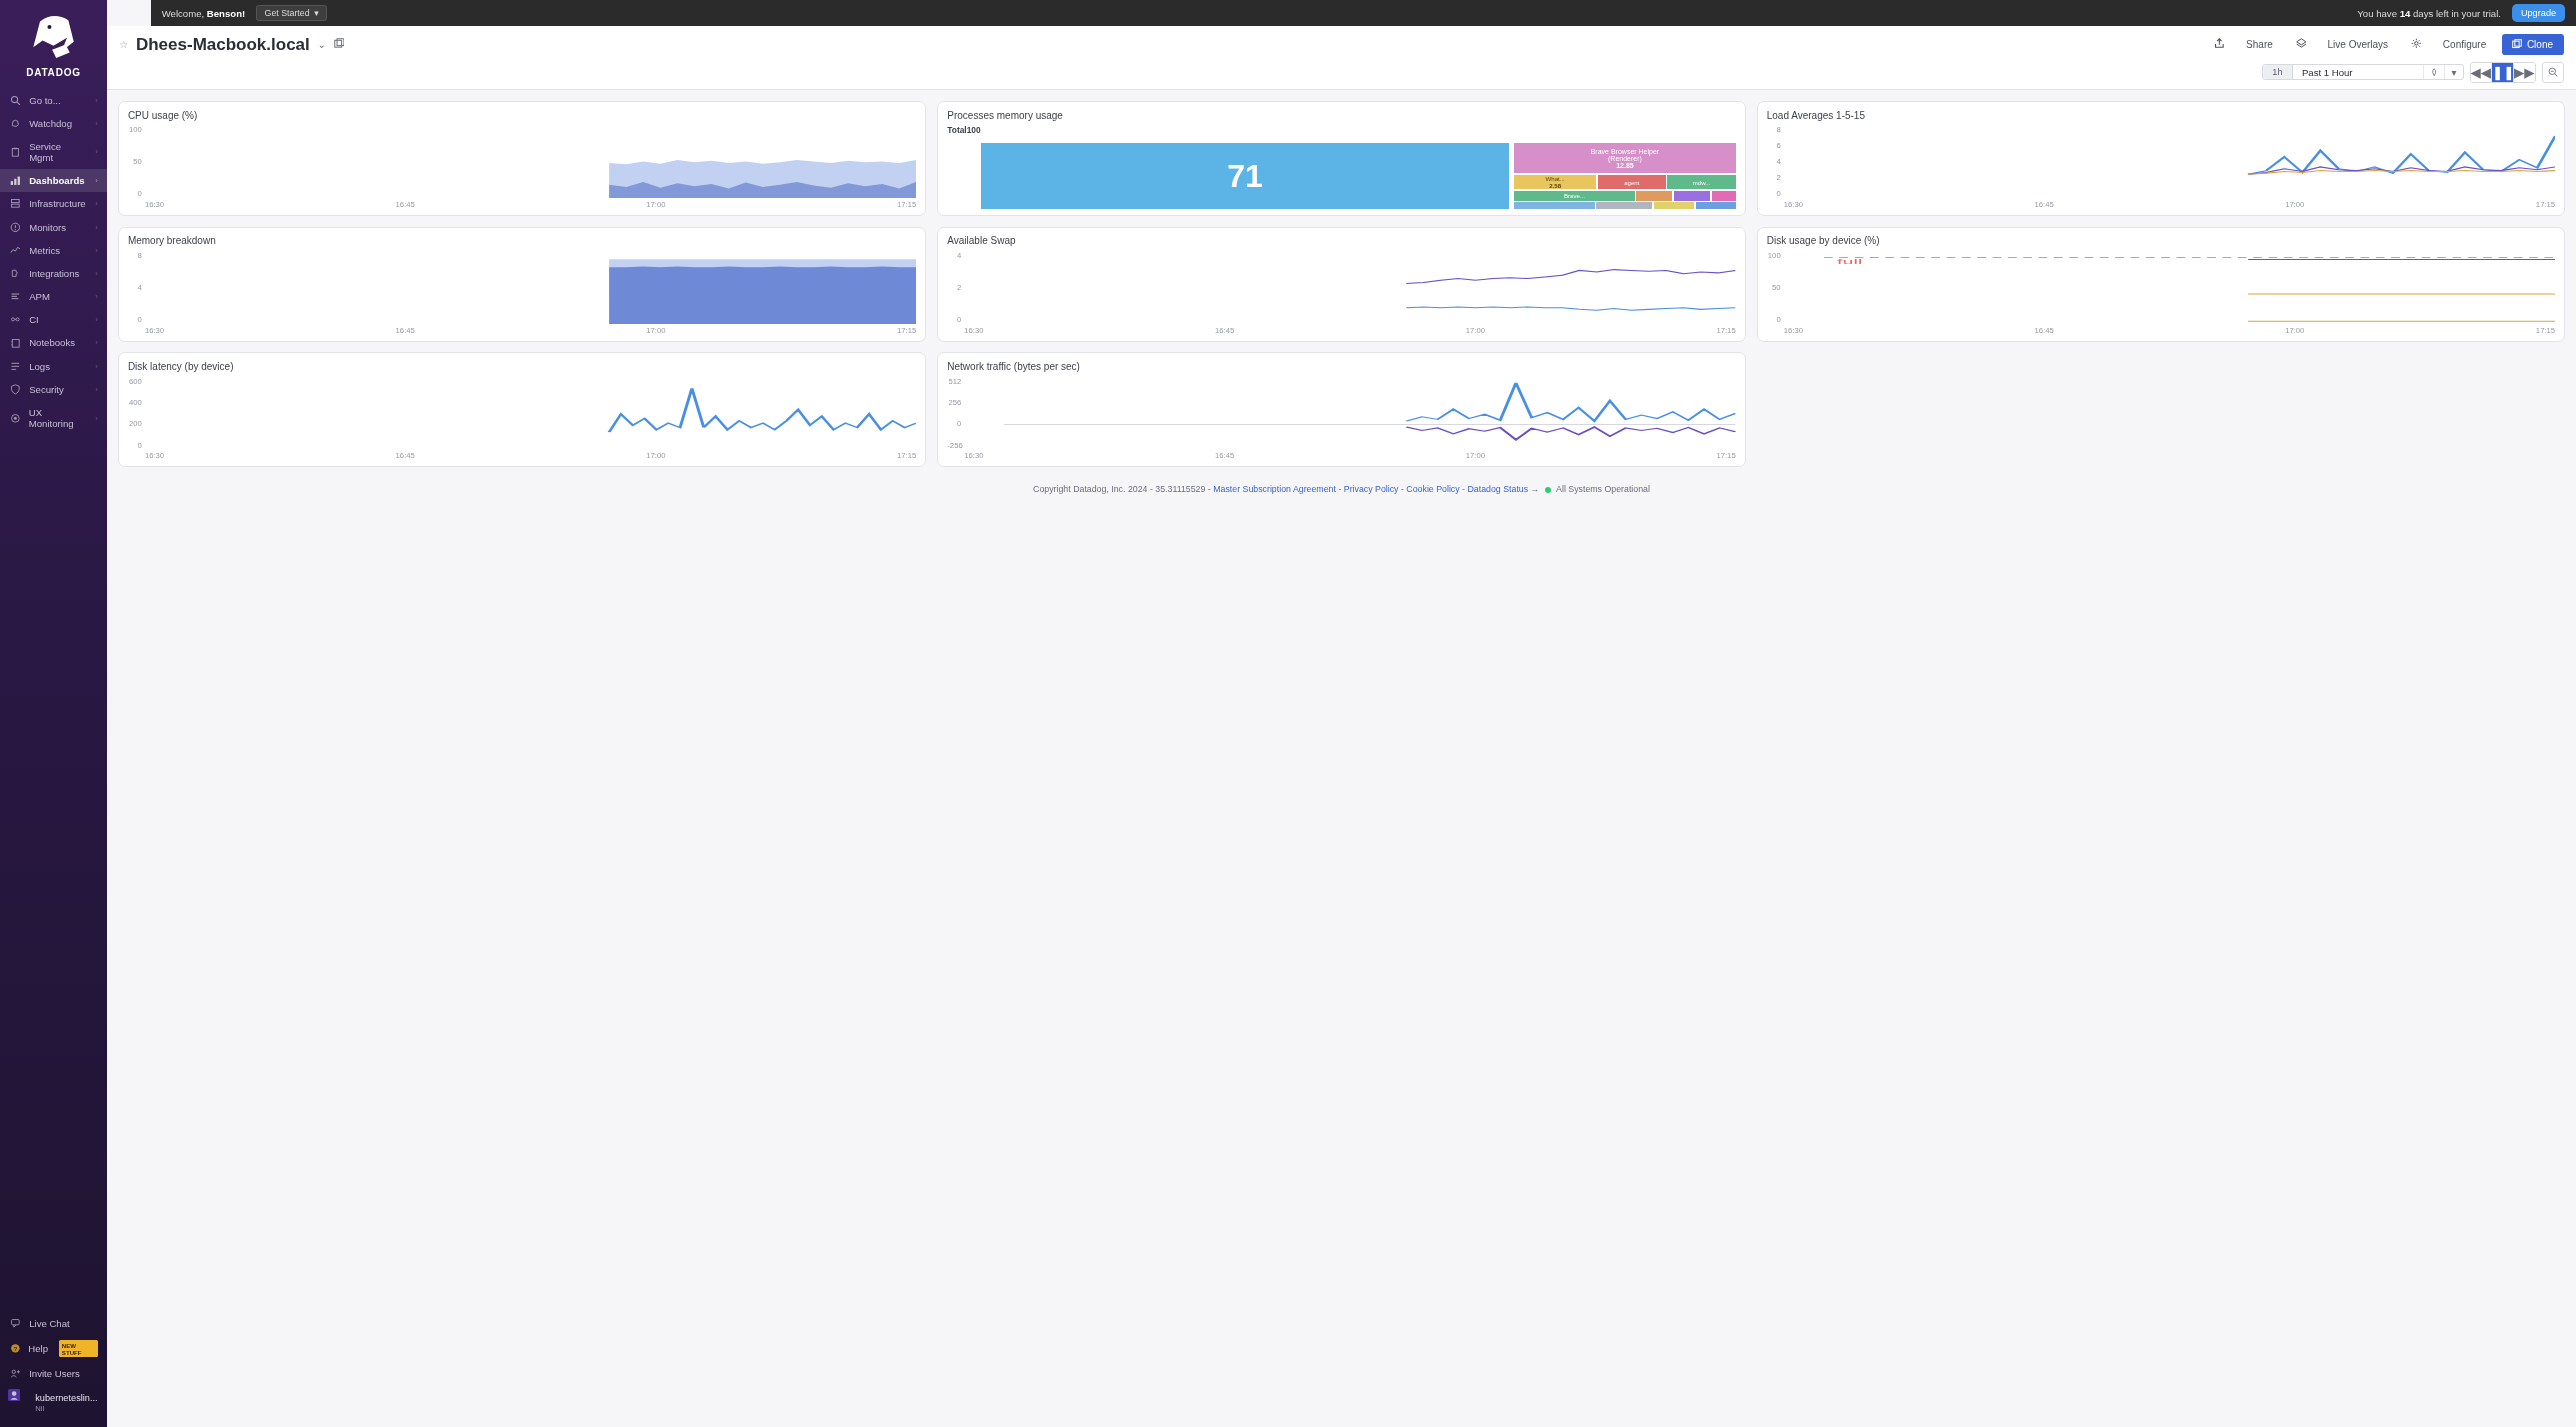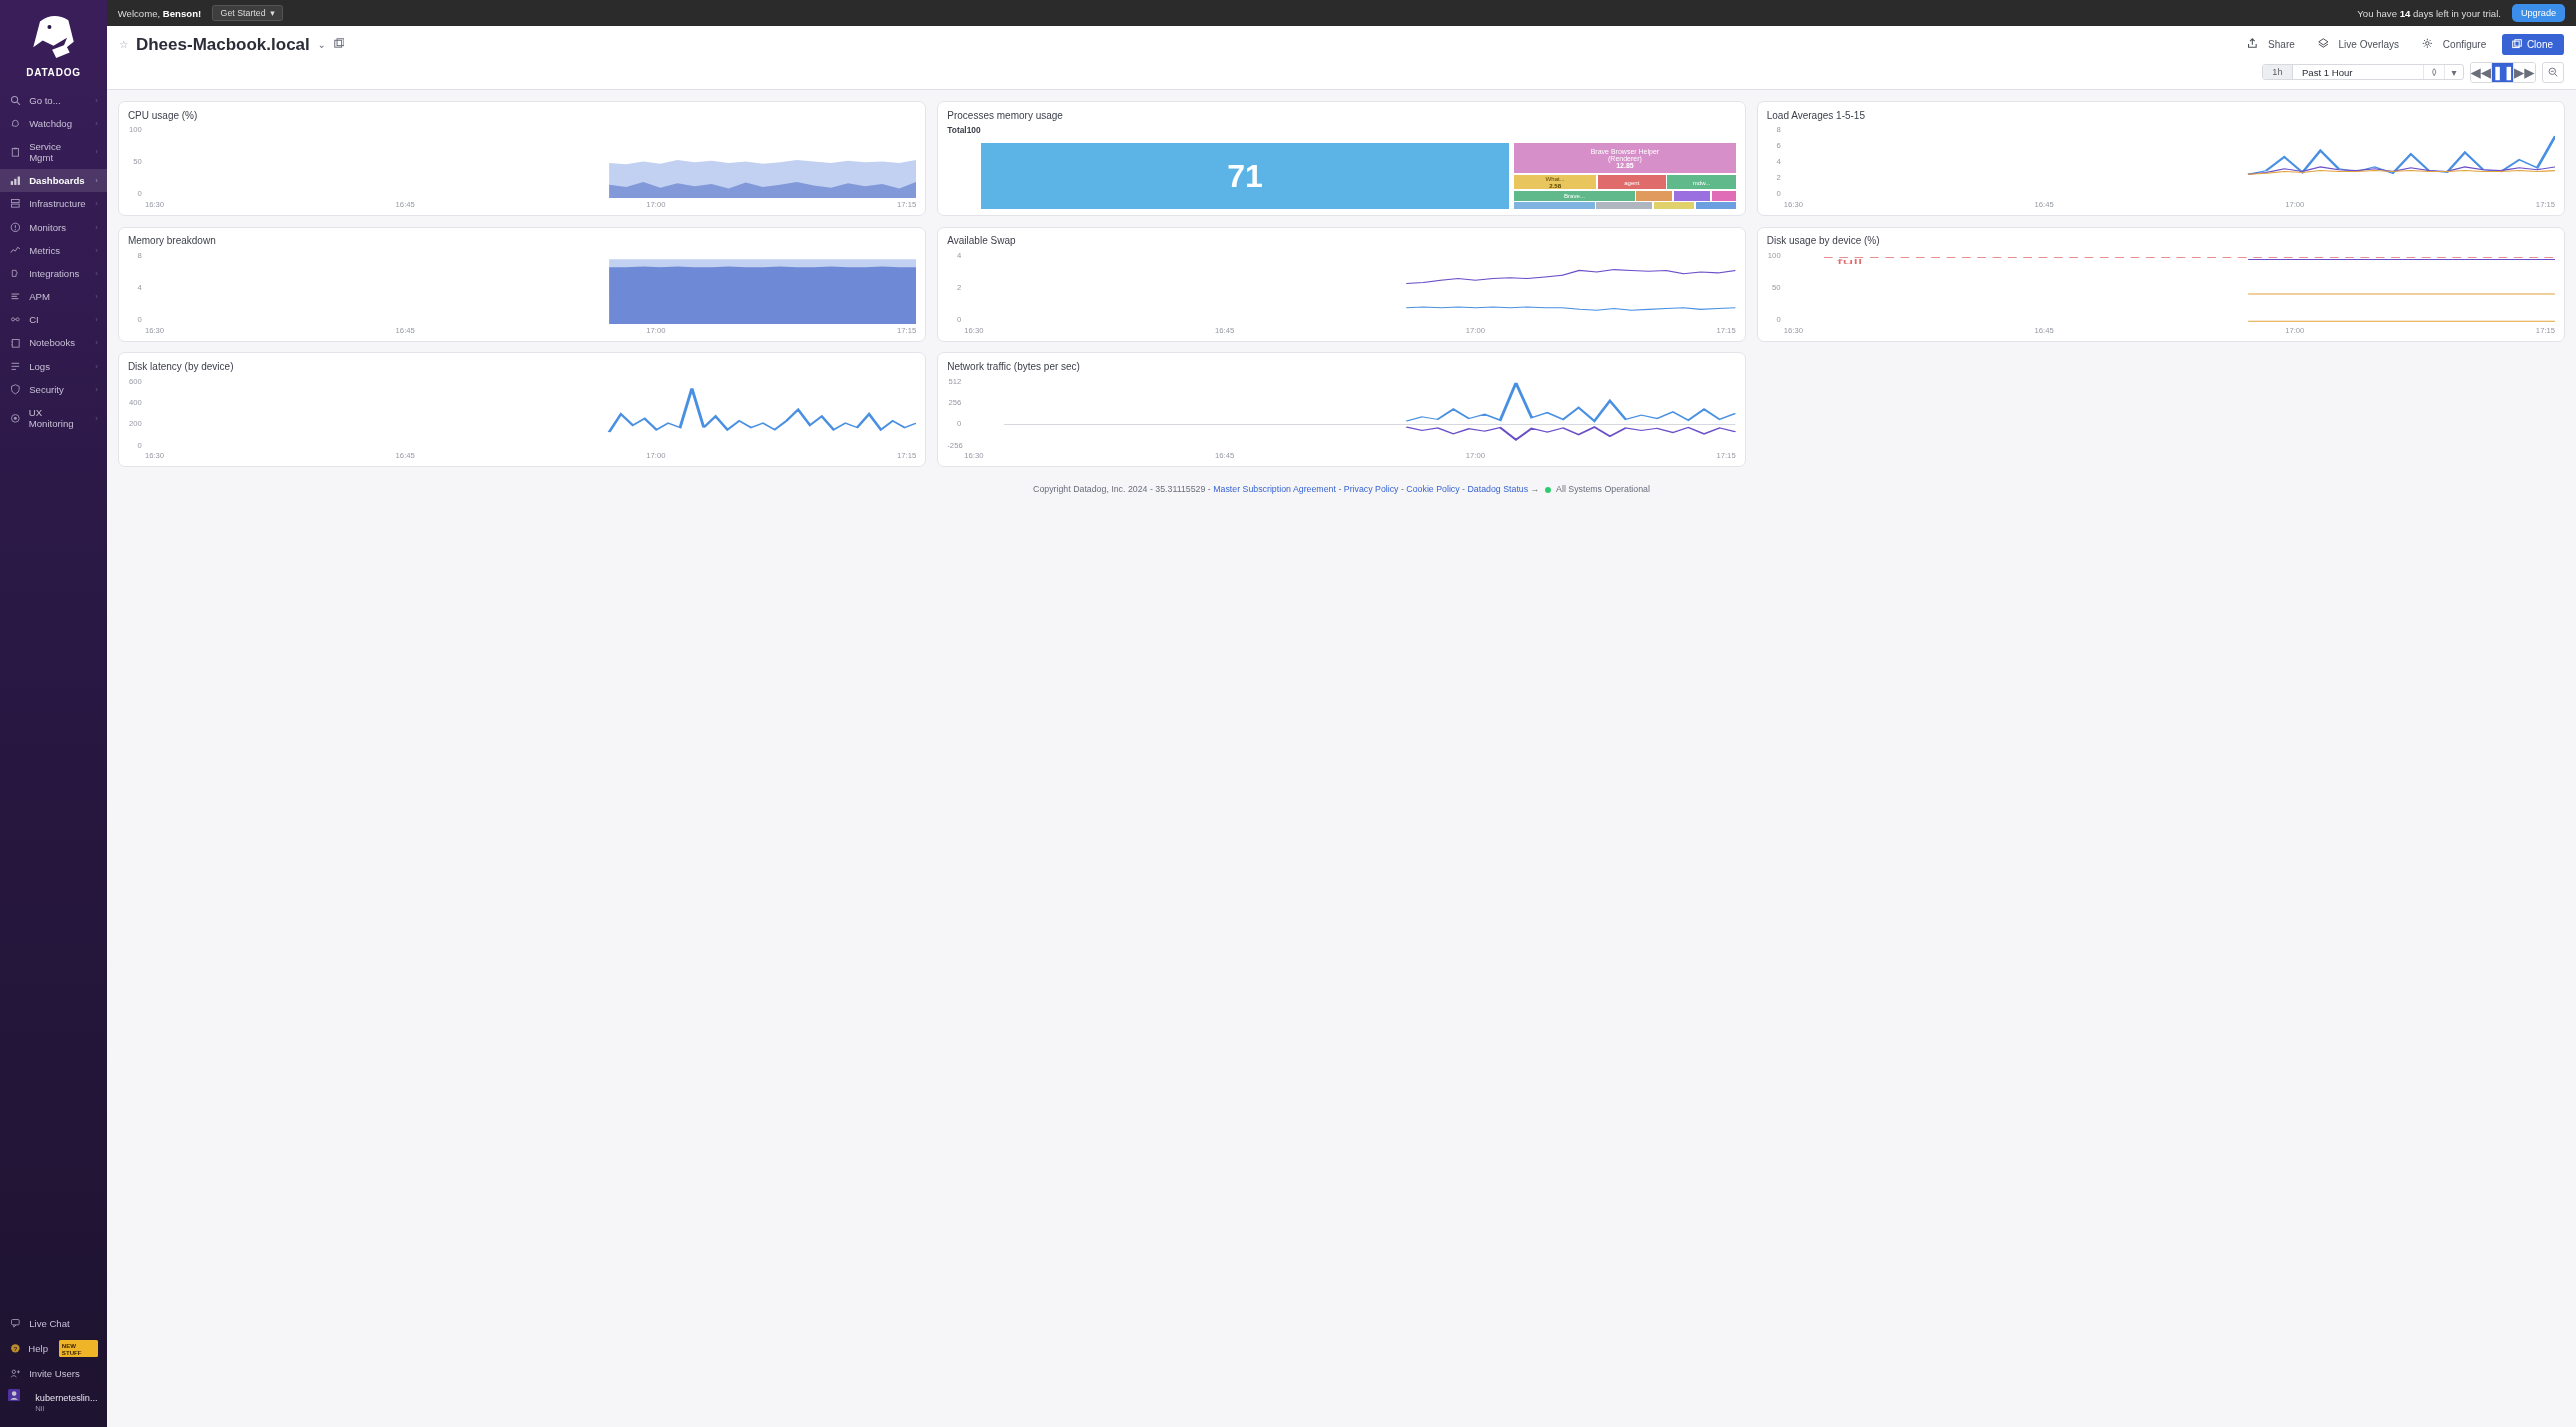--- a/index.html
+++ b/index.html
@@ -36,21 +36,21 @@
     .sidebar-bottom .nav-item { padding:5.4px 9.2px; }
     .user-row { display:flex; flex-direction:column; padding:4.6px 9.2px; gap:0.8px;}
     .user-row .u1{ font-size:9.2px; color:#e7e3ef;}
     .user-row .u2{ font-size:7.7px; color:#9b92ab;}
     .user-avatar-wrap { display:flex; align-items:flex-start; gap:6.1px; padding:4.6px 7.7px;}
 
     
     .main { flex:1; display:flex; flex-direction:column; min-width:0; }
     .topbar {
       height:26px; background:#2b2b2b; color:#ddd;
-      display:flex; align-items:center; padding:0 10.7px; gap:10.7px;
+      display:flex; align-items:center; padding:0 10.7px; gap:10.7px;margin-left:44px;
     }
     .welcome { font-size:9.6px; }
     .welcome b { color:#fff; }
     .get-started {
       background:#3e3e3e; border:0.8px solid #555; color:#ddd;
       font-size:8.8px; padding:2.3px 7.7px; border-radius:2.3px; cursor:pointer;
       display:inline-flex; align-items:center; gap:4.6px;
     }
     .topbar-spacer { flex:1; }
     .trial-text { font-size:9.6px; color:#ddd; }
@@ -65,21 +65,21 @@
       background:#fff; border-bottom:0.8px solid #e0e1e6;
       padding: 7.7px 12.3px 6.1px;
     }
     .header-row1 { display:flex; align-items:center; gap:7.7px; }
     .star { color:#9aa0ad; cursor:pointer; }
     .title { font-size:17px; font-weight:600; color:#2b2d38; }
     .title-chev { color:#6a6e7b; cursor:pointer; }
     .windows-ico { color:#6a6e7b; cursor:pointer; }
     .header-spacer { flex:1; }
     .hdr-action {
-      display:inline-flex; align-items:center; gap:10px;
+      display:inline-flex; align-items:center; gap:21px;
       color:#4c5059; font-size:10px; padding:4.6px 7.7px;
       background:transparent; border:none; cursor:pointer;
     }
     .clone-btn {
       background:#3763d4; color:#fff; border:none; font-size:10px;
       padding:4.6px 10.7px; border-radius:3.1px; cursor:pointer;
       display:inline-flex; align-items:center; gap:4.6px; font-weight:500;
     }
     .header-row2 { display:flex; justify-content:flex-end; gap:6.1px; margin-top:6.1px; align-items:center;}
     .time-picker {

